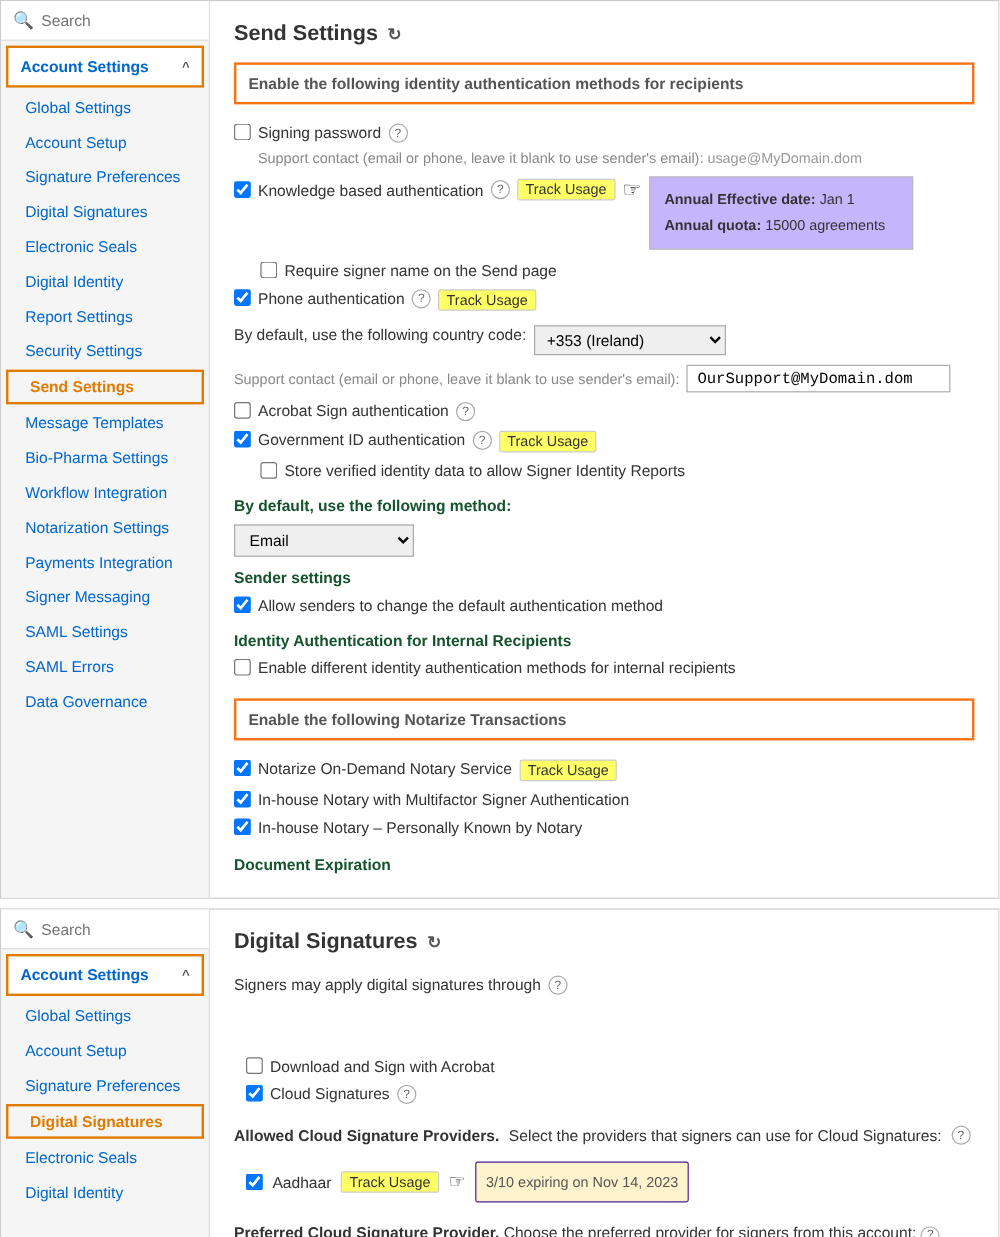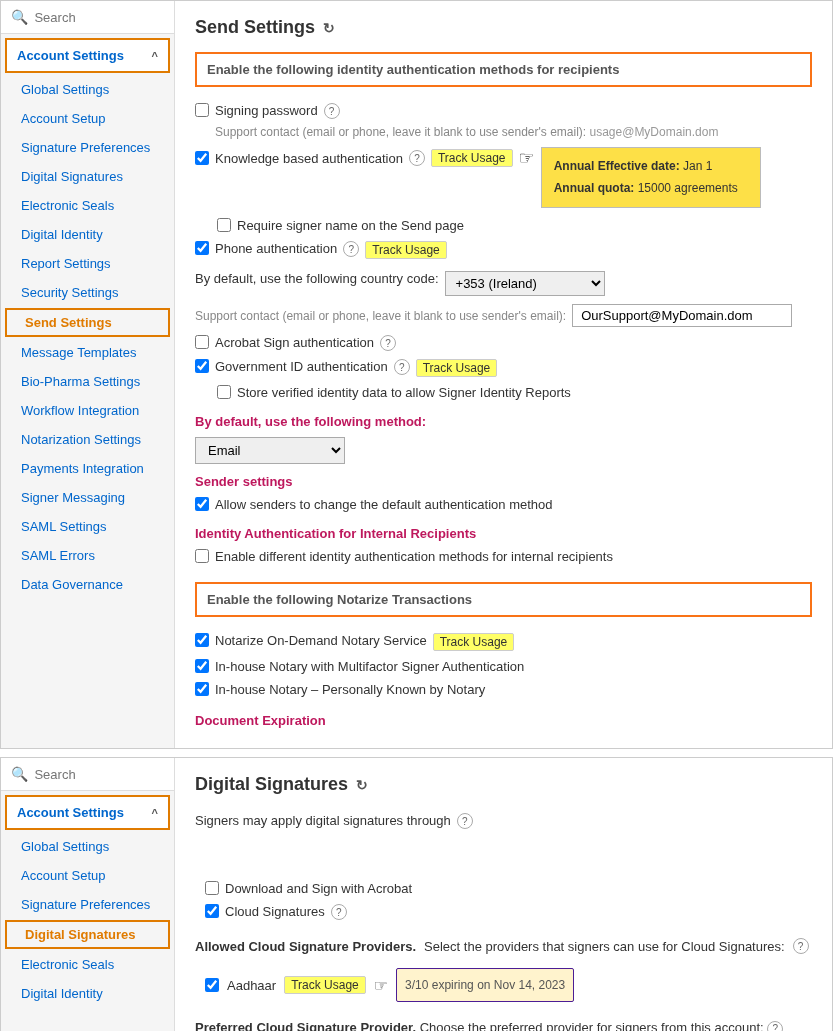--- a/index.html
+++ b/index.html
@@ -30,32 +30,32 @@
     .form-row { display: flex; align-items: flex-start; padding: 4px 0; gap: 6px; }
     .form-row.indent2 { padding-left: 20px; }
 
     input[type="checkbox"] { width: 14px; height: 14px; cursor: pointer; }
 
     .track-usage-btn { background: #ffff66; border: 1px solid #ccc; padding: 1px 6px; font-size: 12px; cursor: pointer; border-radius: 2px; color: #333; font-weight: normal; white-space: nowrap; }
 
     .support-contact { color: #888; font-size: 12px; padding: 2px 0 2px 20px; }
 
     .country-select { padding: 3px 6px; font-size: 13px; border: 1px solid #aaa; min-width: 160px; }
-    .support-email-input { border: 1px solid #aaa; padding: 3px 8px; font-size: 13px; min-width: 220px; }
+    .support-email-input { border: 1px solid #aaa; padding: 3px 8px; font-size: 13px; min-width: 220px; font-family: Liberation Mono, monospace; }
 
     .method-select { padding: 4px 8px; font-size: 13px; border: 1px solid #aaa; min-width: 150px; margin-top: 4px; }
 
-    .sub-label { font-size: 13px; color: #be185d; margin: 8px 0 4px 0; font-weight: bold; }
+    .sub-label { font-size: 13px; color: #14532d; margin: 8px 0 4px 0; font-weight: bold; }
 
     .info-icon { display: inline-flex; align-items: center; justify-content: center; width: 16px; height: 16px; border-radius: 50%; border: 1px solid #aaa; font-size: 10px; color: #666; cursor: pointer; }
 
     .cursor-hand { cursor: pointer; }
 
     
-    .tooltip-popup { background: #fde047; border: 1px solid #bbb; padding: 8px 12px; font-size: 12px; position: relative; display: inline-block; line-height: 1.8; min-width: 220px; }
+    .tooltip-popup { background: #c4b5fd; border: 1px solid #bbb; padding: 8px 12px; font-size: 12px; position: relative; display: inline-block; line-height: 1.8; min-width: 220px; }
     .provider-row { display: flex; align-items: center; gap: 8px; padding: 4px 0; flex-wrap: wrap; }
     .expiry-badge { background: #fff3cd; border: 1px solid #4c1d95; padding: 9px 8px; font-size: 12px; border-radius: 2px; color: #555; }
 
     .preferred-select { padding: 4px 8px; font-size: 13px; border: 1px solid #aaa; min-width: 260px; margin-top: 6px; }
   </style>
 </head>
 <body>
 
 <div class="panel" style="min-height:590px;">
 

